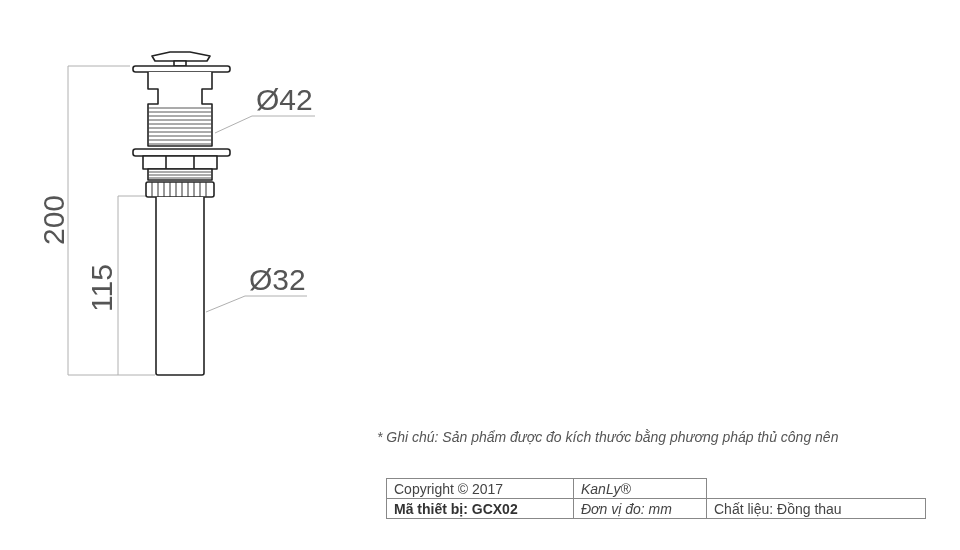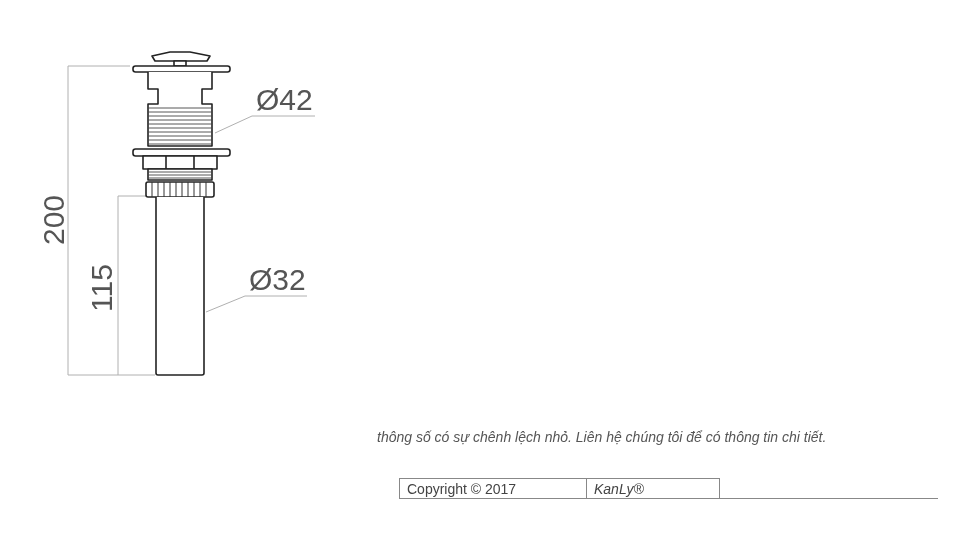--- a/index.html
+++ b/index.html
@@ -3,21 +3,21 @@
   <meta charset="utf-8">
   <style>
     html, body { margin: 0; padding: 0; background: #ffffff; }
     body { width: 960px; height: 550px; position: relative; overflow: hidden;
            font-family: "Liberation Sans", "DejaVu Sans", sans-serif; color: #333; }
     #drawing { position: absolute; left: 0; top: 0; width: 960px; height: 400px; }
     .dim-text { font-family: "Liberation Sans", "DejaVu Sans", sans-serif; font-size: 30px; fill: #555; }
     .note { position: absolute; left: 377px; top: 428px; width: 580px;
             font-style: italic; font-size: 14px; line-height: 18px; color: #555; }
     .note div { white-space: nowrap; }
-    table.spec { position: absolute; left: 399px; top: 478px; border-collapse: collapse;
+    table.spec { position: absolute; left: 386px; top: 478px; border-collapse: collapse;
                  font-size: 14px; color: #444; }
     table.spec td { border: 1px solid #888; height: 19px; padding: 0 7px; white-space: nowrap; }
     table.spec td.c1 { width: 172px; }
     table.spec td.c2 { width: 118px; font-style: italic; }
     table.spec td.c3 { width: 204px; }
     table.spec td.empty { border-top: none; border-right: none; }
     table.spec td.bold { font-weight: bold; color: #333; }
   </style>
 </head>
 <body>
@@ -91,24 +91,29 @@
     <line x1="206" y1="182" x2="206" y2="197"></line>
   </g>
 
   <text class="dim-text" transform="translate(64,245) rotate(-90)">200</text>
   <text class="dim-text" transform="translate(112,312) rotate(-90)">115</text>
   <text class="dim-text" x="256" y="110">Ø42</text>
   <text class="dim-text" x="249" y="290">Ø32</text>
 </svg>
 
 <div class="note">
-  <div>thông số có sự chênh lệch nhỏ. Liên hệ chúng tôi để có thông tin chi tiết.</div>
+  <div>* Ghi chú: Sản phẩm được đo kích thước bằng phương pháp thủ công nên</div>
 </div>
 
 <table class="spec">
   <tbody>
       <tr>
     <td class="c1">Copyright © 2017</td>
     <td class="c2">KanLy®</td>
     <td class="c3 empty"></td>
   </tr>
+  <tr>
+    <td class="c1 bold">Mã thiết bị: GCX02</td>
+    <td class="c2">Đơn vị đo: mm</td>
+    <td class="c3">Chất liệu: Đồng thau</td>
+  </tr>
 </tbody>
   </table>
 
 </body></html>

